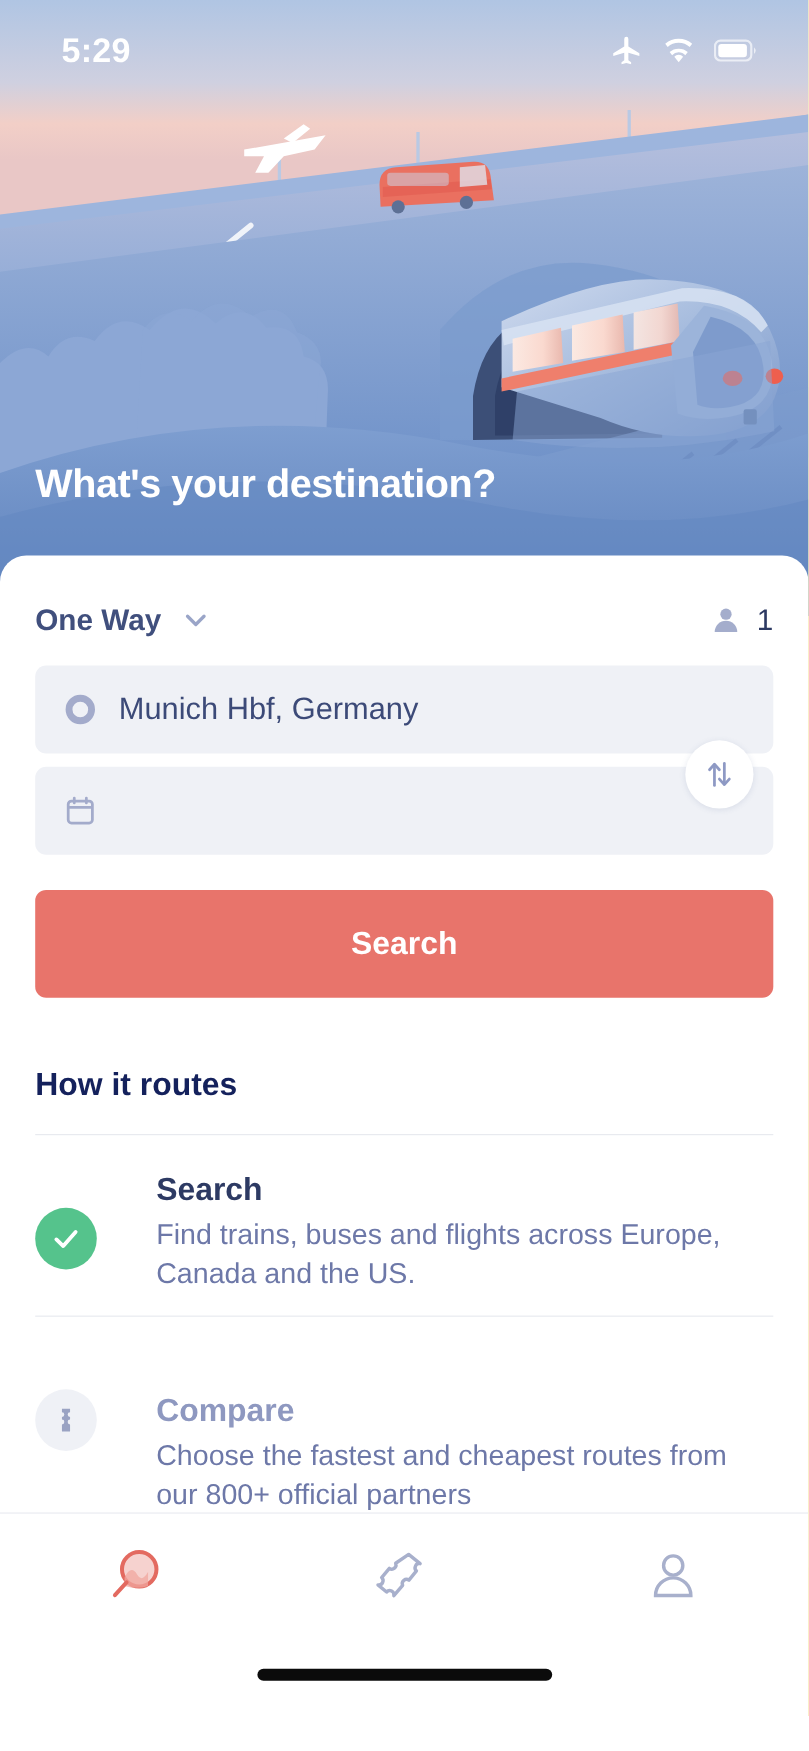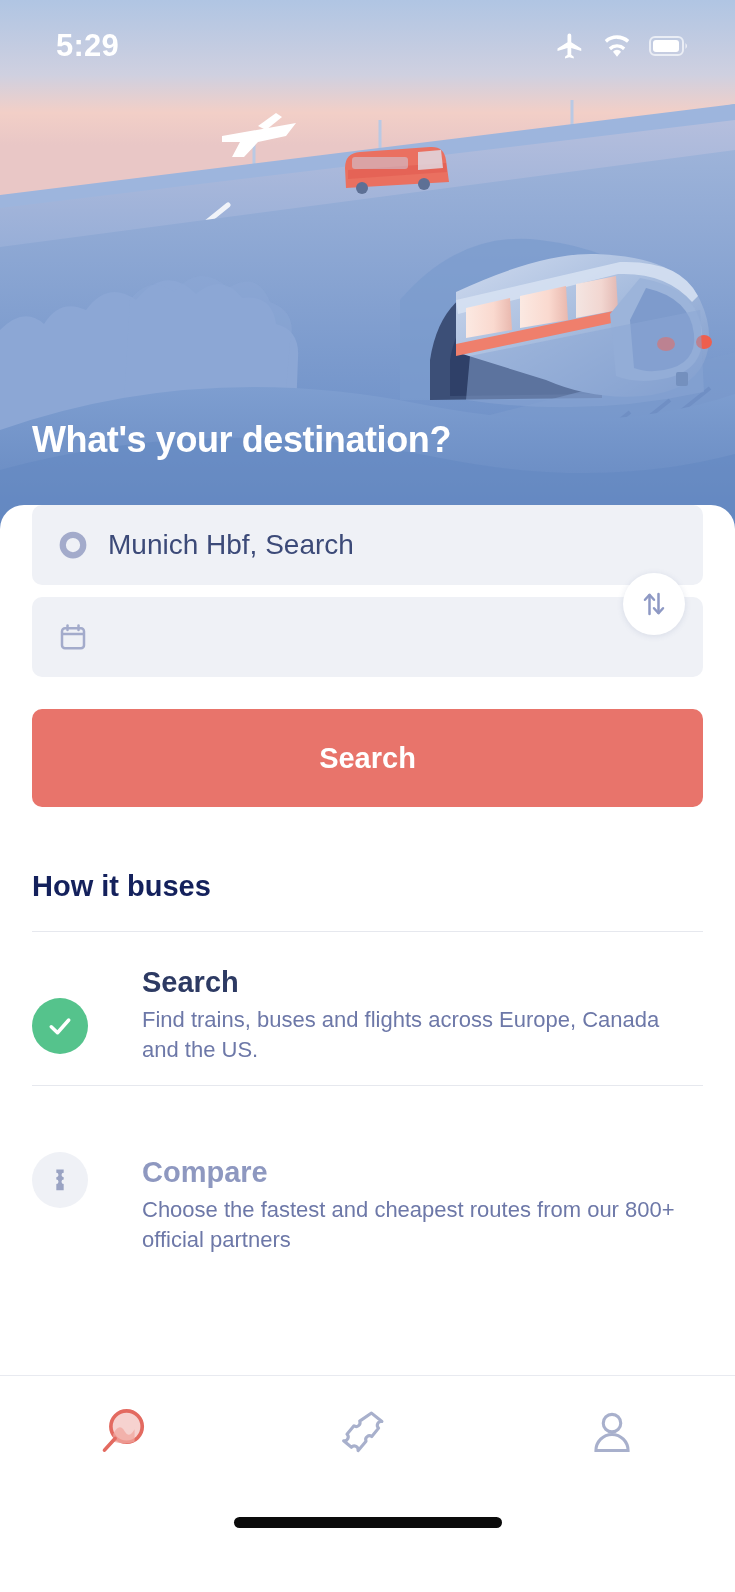--- a/index.html
+++ b/index.html
@@ -117,21 +117,21 @@
     width: 56px; height: 56px; border-radius: 50%;
     display: flex; align-items: center; justify-content: center;
     margin-top: 32px;
   }
   .marker-done { background: #55c38c; }
   .marker-todo { background: #eff1f6; }
   .step-body { margin-left: 54px; padding-right: 10px; }
   .step-title { font-size: 29px; font-weight: 700; margin-bottom: 6px; }
   .step-title.active { color: #2d3a63; }
   .step-title.muted { color: #8e98c0; margin-top: 36px; }
-  .step-desc { font-size: 22px; line-height: 1.36; color: #6d78a8; }
+  .step-desc { font-size: 26px; line-height: 1.36; color: #6d78a8; }
 
   .dotline {
     position: absolute; left: 55px; top: 1240px;
     width: 3px; height: 156px;
     background-image: linear-gradient(#d6dae6 55%, rgba(255,255,255,0) 0%);
     background-size: 3px 14px; background-repeat: repeat-y;
     z-index: 1;
   }
 
   
@@ -294,28 +294,43 @@
           <path d="M36.5 7 q3 3 0 6 z" fill="#ffffff" opacity=".7"></path>
         </svg>
       </div>
     </div>
 
     <div class="hero-title">What's your destination?</div>
   </div>
 
   <div class="card">
 
+    <div class="card-top-row">
+      <div class="trip-type">
+        <span class="trip-type-label">One Way</span>
+        <svg width="30" height="30" viewBox="0 0 24 24" fill="none" stroke="#9aa5c8" stroke-width="2.4" stroke-linecap="round" stroke-linejoin="round">
+          <polyline points="6 9 12 15 18 9"></polyline>
+        </svg>
+      </div>
+      <div class="pax">
+        <svg width="30" height="30" viewBox="0 0 24 24" fill="#a4adcc">
+          <circle cx="12" cy="7.5" r="4.1"></circle>
+          <path d="M3.8 20.5a8.2 8.2 0 0 1 16.4 0z"></path>
+        </svg>
+        <span class="pax-count">1</span>
+      </div>
+    </div>
 
     <div class="fields">
 
       <div class="field">
         <svg width="30" height="30" viewBox="0 0 24 24">
           <circle cx="12" cy="12" r="8.2" fill="none" stroke="#a3abcb" stroke-width="5"></circle>
         </svg>
-        <span class="field-text">Munich Hbf, Search</span>
+        <span class="field-text">Munich Hbf, Germany</span>
       </div>
 
 
       <div class="field">
         <svg width="30" height="30" viewBox="0 0 24 24" fill="none" stroke="#a3abcb" stroke-width="2">
           <rect x="3.2" y="5" width="17.6" height="16" rx="2.4"></rect>
           <line x1="7.6" y1="2.8" x2="7.6" y2="6.4" stroke-linecap="round"></line>
           <line x1="16.4" y1="2.8" x2="16.4" y2="6.4" stroke-linecap="round"></line>
           <line x1="3.2" y1="9.6" x2="20.8" y2="9.6"></line>
         </svg>
@@ -326,21 +341,21 @@
           <line x1="8.4" y1="20" x2="8.4" y2="5"></line>
           <polyline points="4.8 8.6 8.4 4.6 12 8.6"></polyline>
           <line x1="15.6" y1="4" x2="15.6" y2="19"></line>
           <polyline points="12 15.4 15.6 19.4 19.2 15.4"></polyline>
         </svg>
       </div>
     </div>
 
     <button class="search-btn">Search</button>
 
-    <div class="how-title">How it buses</div>
+    <div class="how-title">How it routes</div>
 
     <div class="steps">
       <div class="divider"></div>
 
       <div class="step">
         <div class="step-marker">
           <div class="marker-circle marker-done">
             <svg width="30" height="30" viewBox="0 0 24 24" fill="none" stroke="#ffffff" stroke-width="2.8" stroke-linecap="round" stroke-linejoin="round">
               <polyline points="5 12.6 10 17.4 19 7.2"></polyline>
             </svg>

